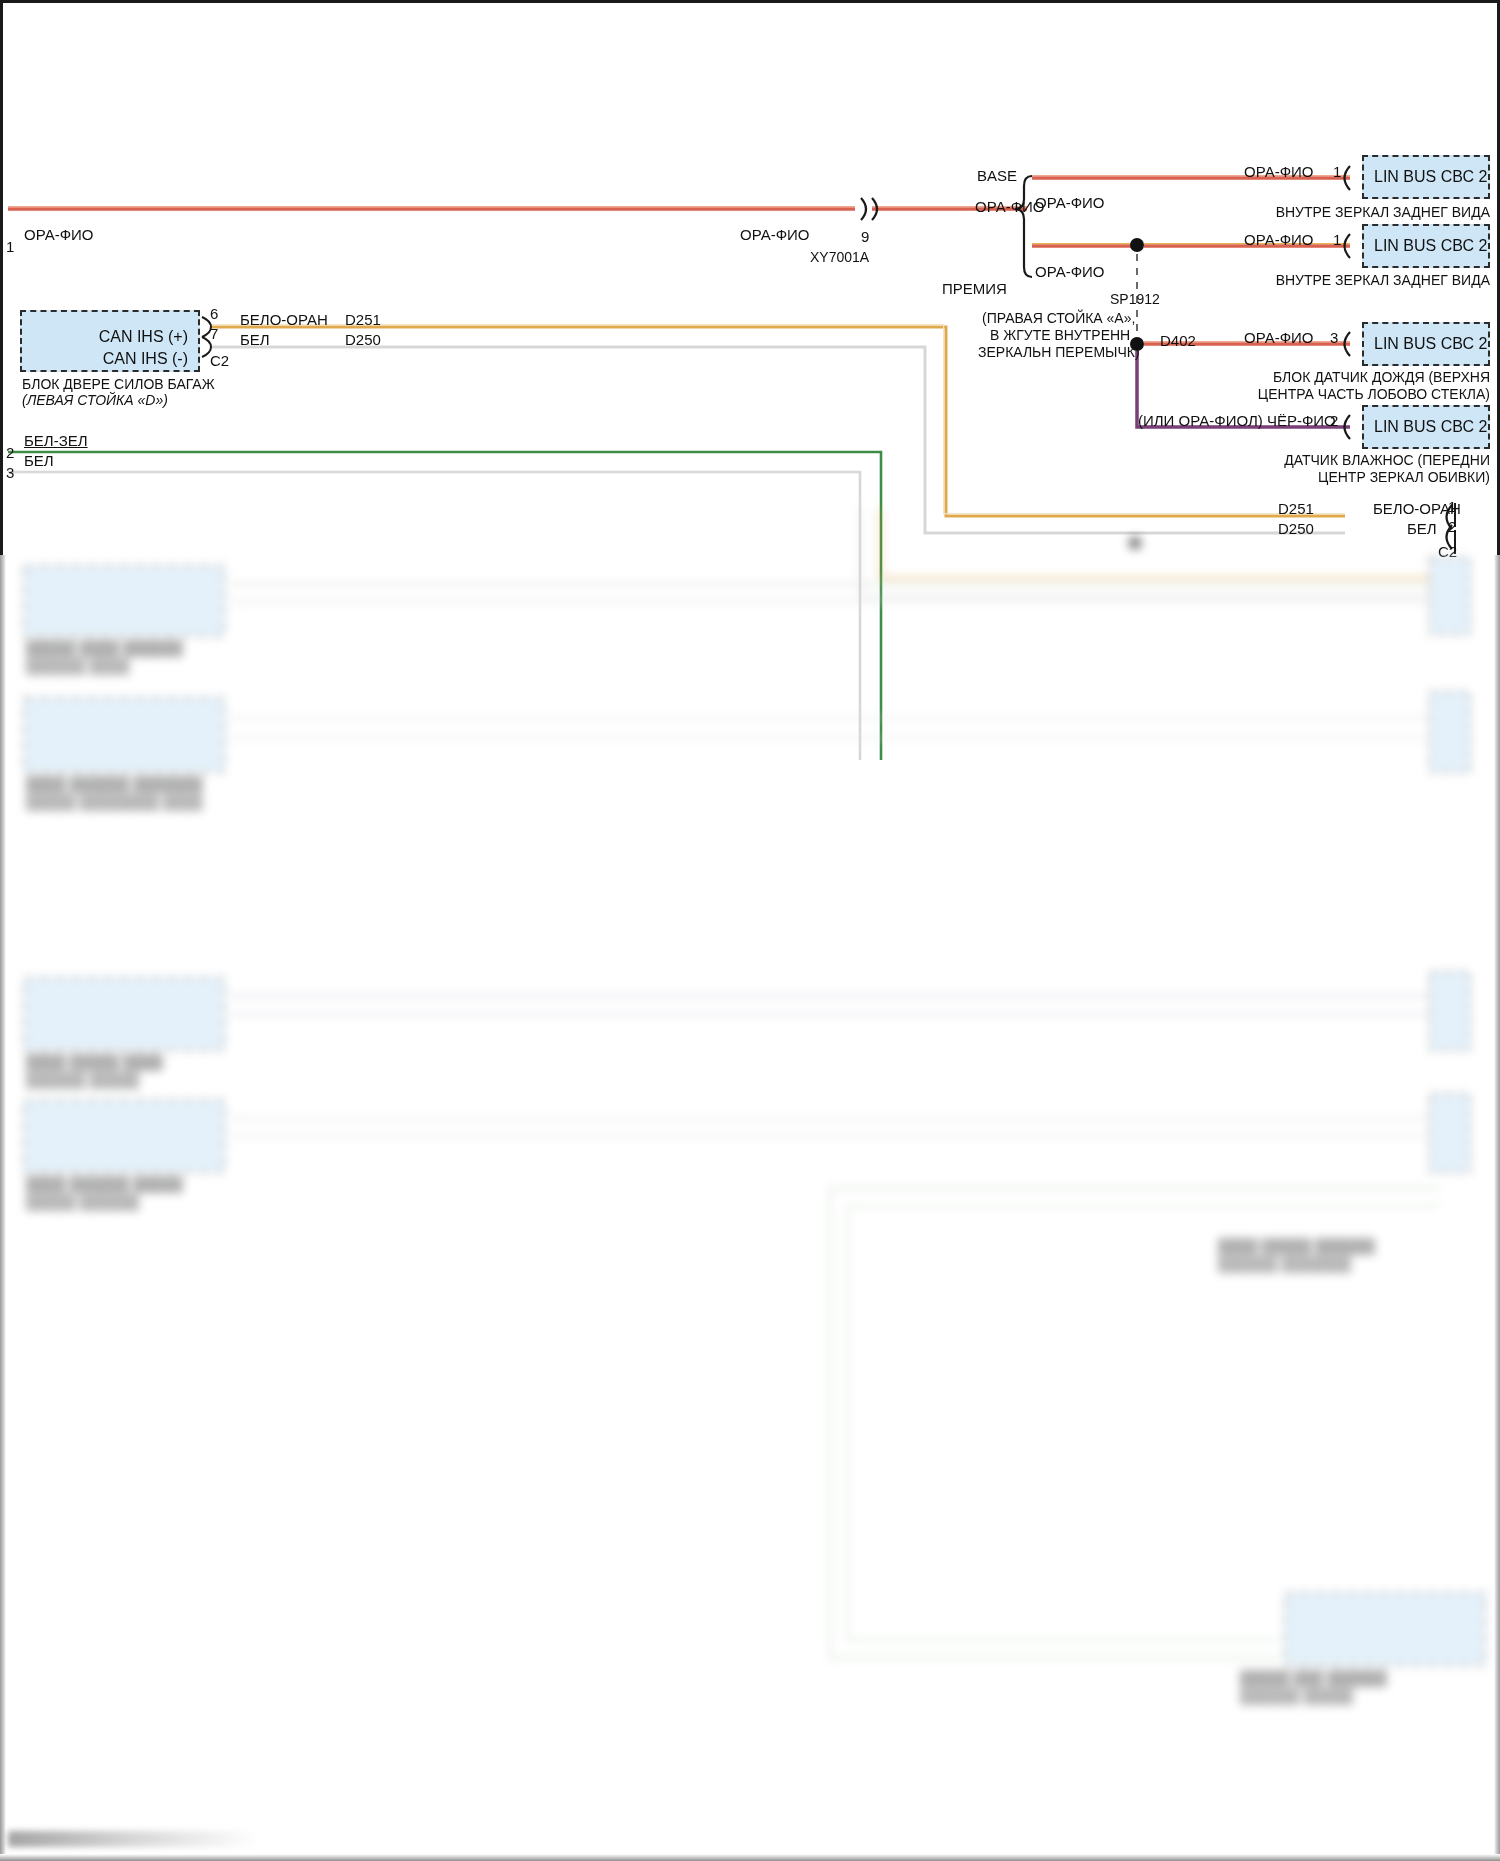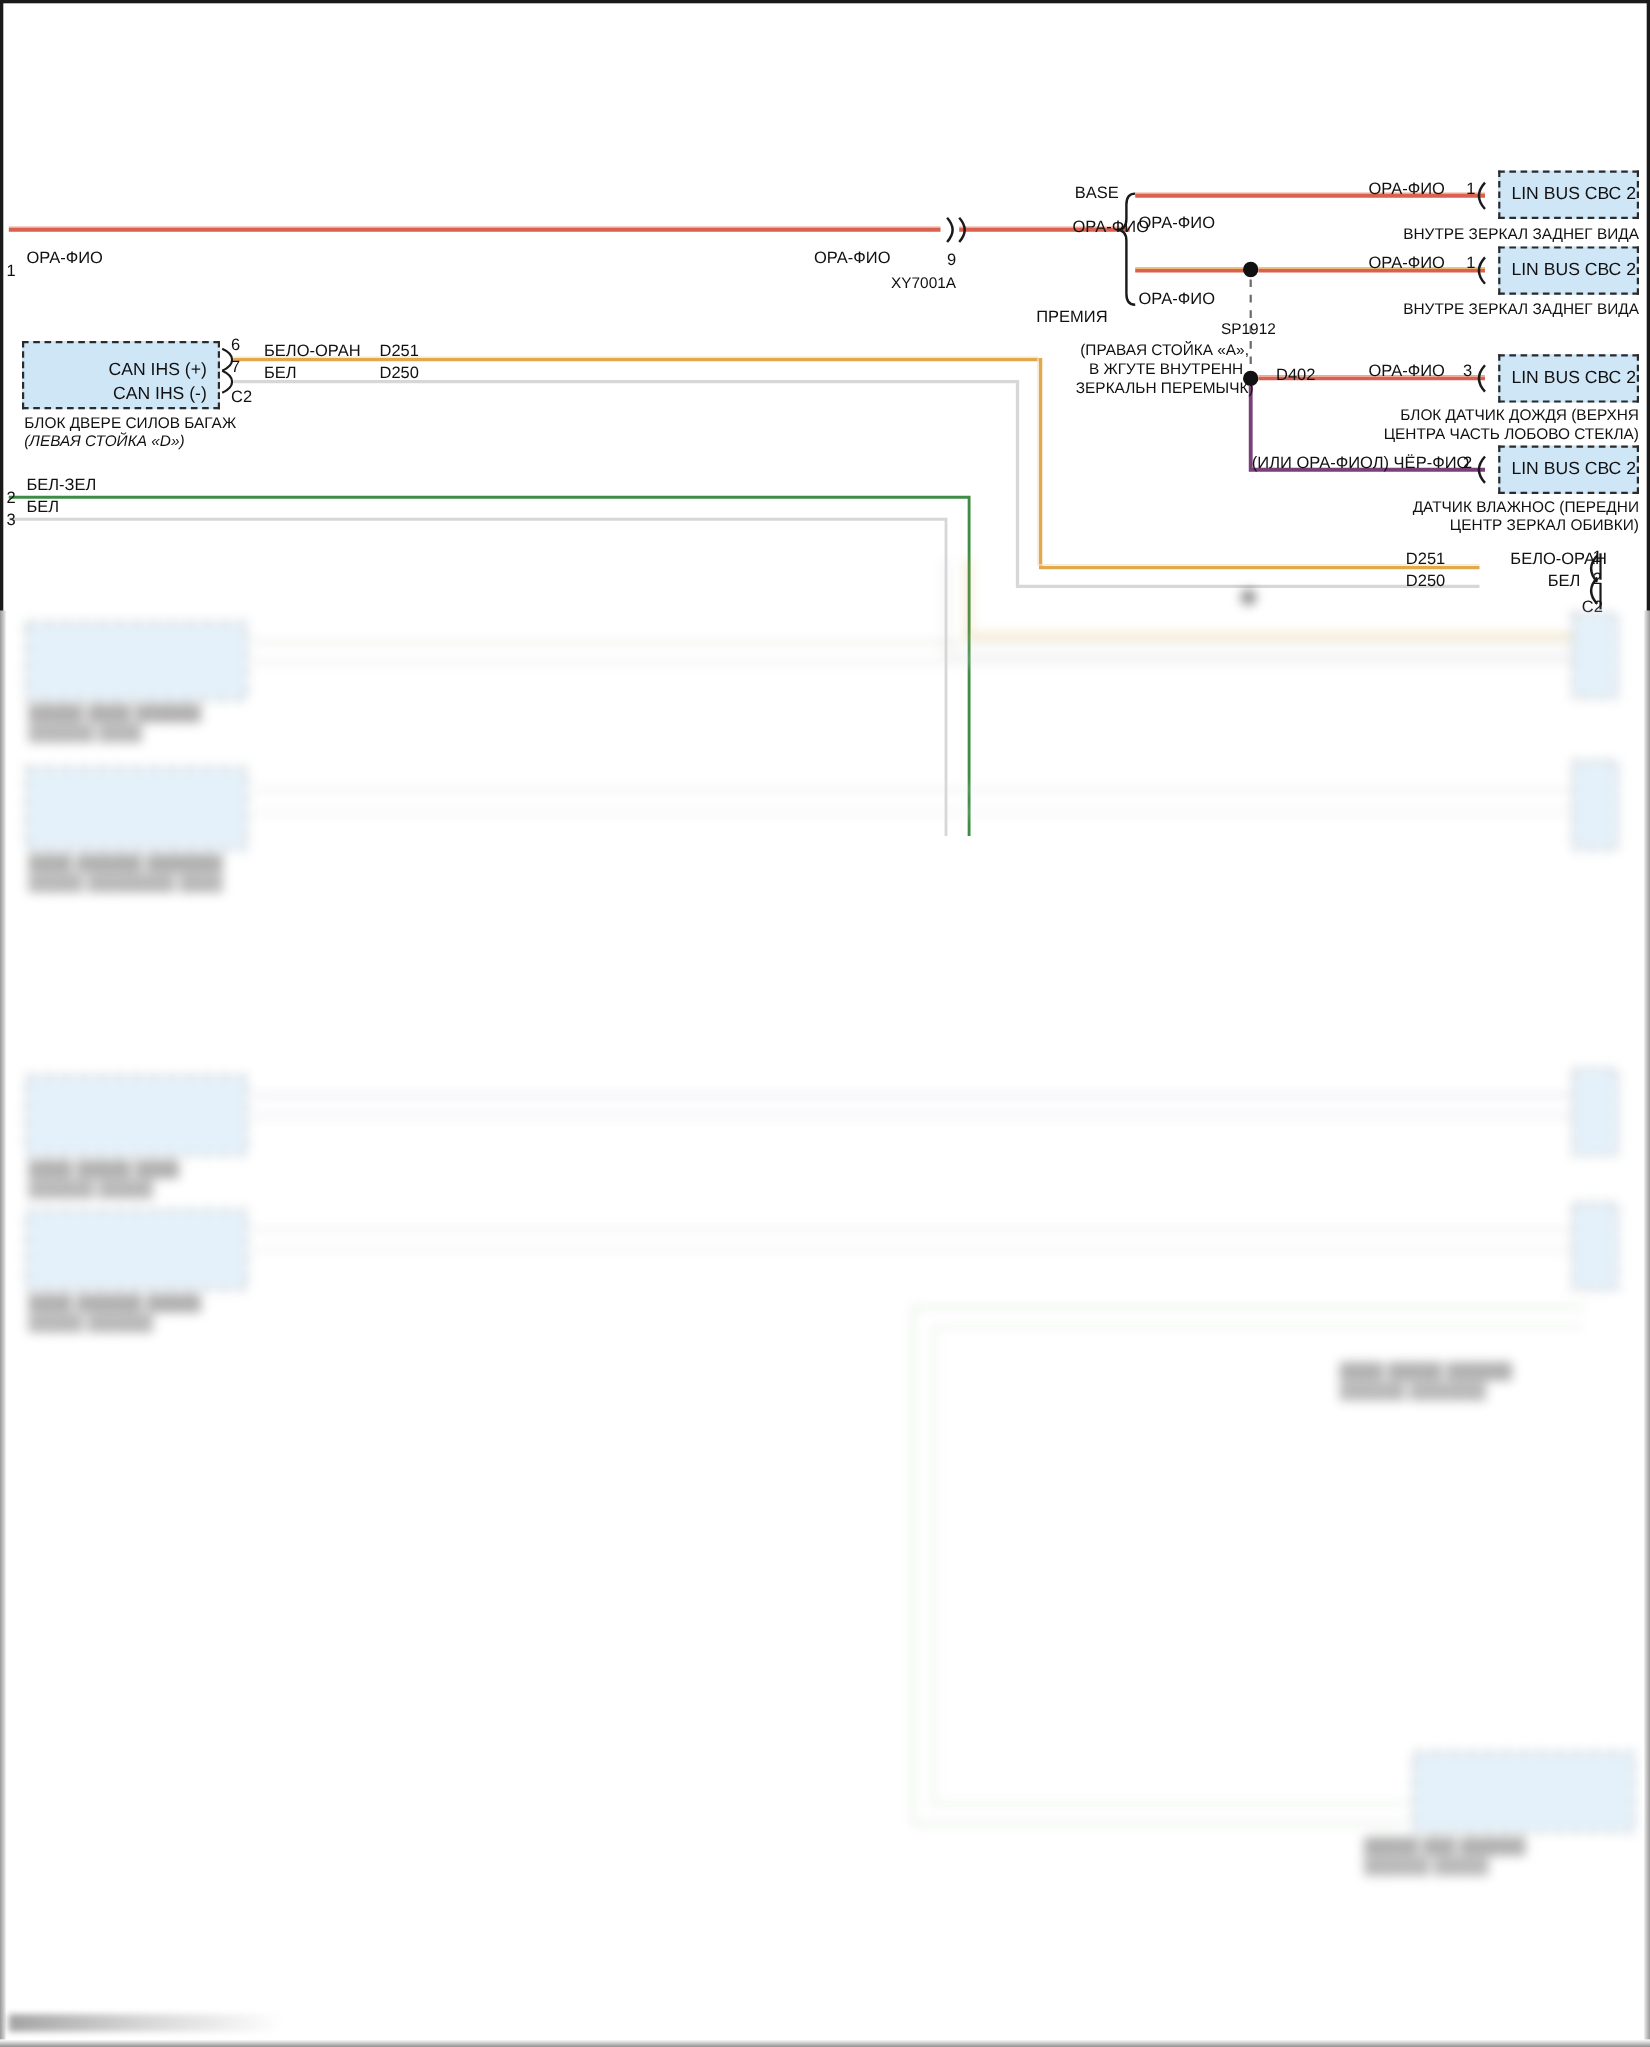--- a/index.html
+++ b/index.html
@@ -130,21 +130,21 @@
 
     <div class="lbl" style="left:240px;top:311px;">БЕЛО-ОРАН</div>
     <div class="lbl" style="left:345px;top:311px;">D251</div>
     <div class="lbl" style="left:240px;top:331px;">БЕЛ</div>
     <div class="lbl" style="left:345px;top:331px;">D250</div>
 
     <div class="lbl sm" style="left:22px;top:376px;">БЛОК ДВЕРЕ СИЛОВ БАГАЖ</div>
     <div class="lbl sm" style="left:22px;top:392px;font-style:italic;">(ЛЕВАЯ СТОЙКА «D»)</div>
 
     <div class="lbl pin" style="left:6px;top:444px;">2</div>
-    <div class="lbl" style="left:24px;top:432px;">БЕЛ-ЗЕЛ</div>
+    <div class="lbl" style="left:24px;top:432px;text-decoration:underline;">БЕЛ-ЗЕЛ</div>
     <div class="lbl pin" style="left:6px;top:464px;">3</div>
     <div class="lbl" style="left:24px;top:452px;">БЕЛ</div>
 
     <div class="lbl" style="left:740px;top:226px;">ОРА-ФИО</div>
     <div class="lbl pin" style="left:861px;top:228px;">9</div>
     <div class="lbl sm" style="left:810px;top:249px;">XY7001A</div>
 
     <div class="lbl" style="left:975px;top:198px;">ОРА-ФИО</div>
     <div class="lbl" style="left:977px;top:167px;">BASE</div>
     <div class="lbl" style="left:942px;top:280px;">ПРЕМИЯ</div>

